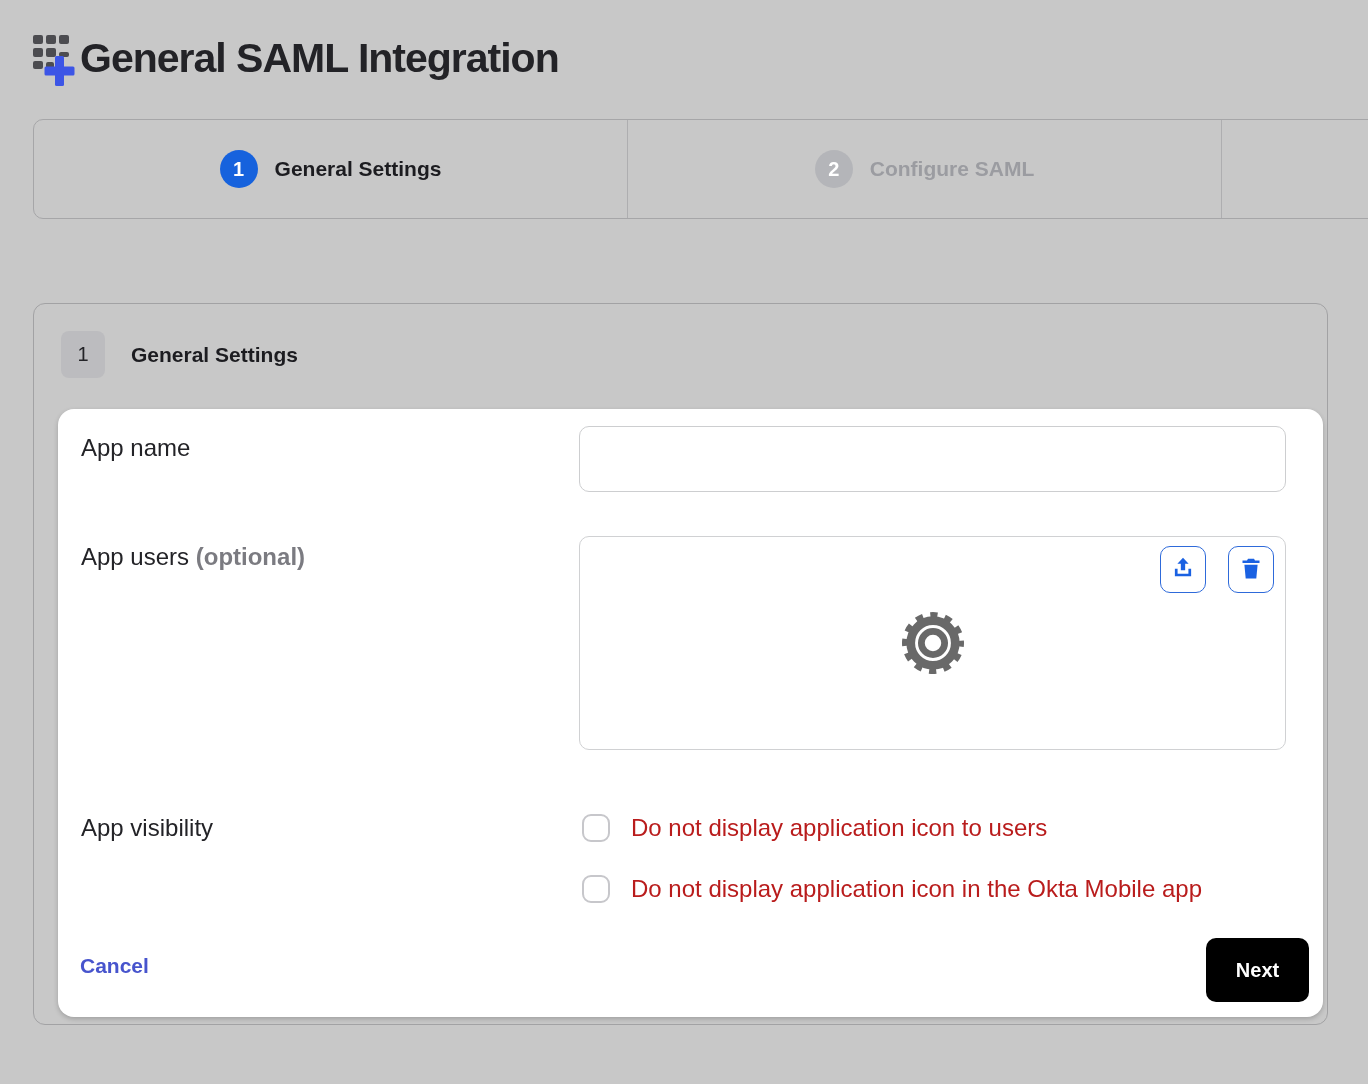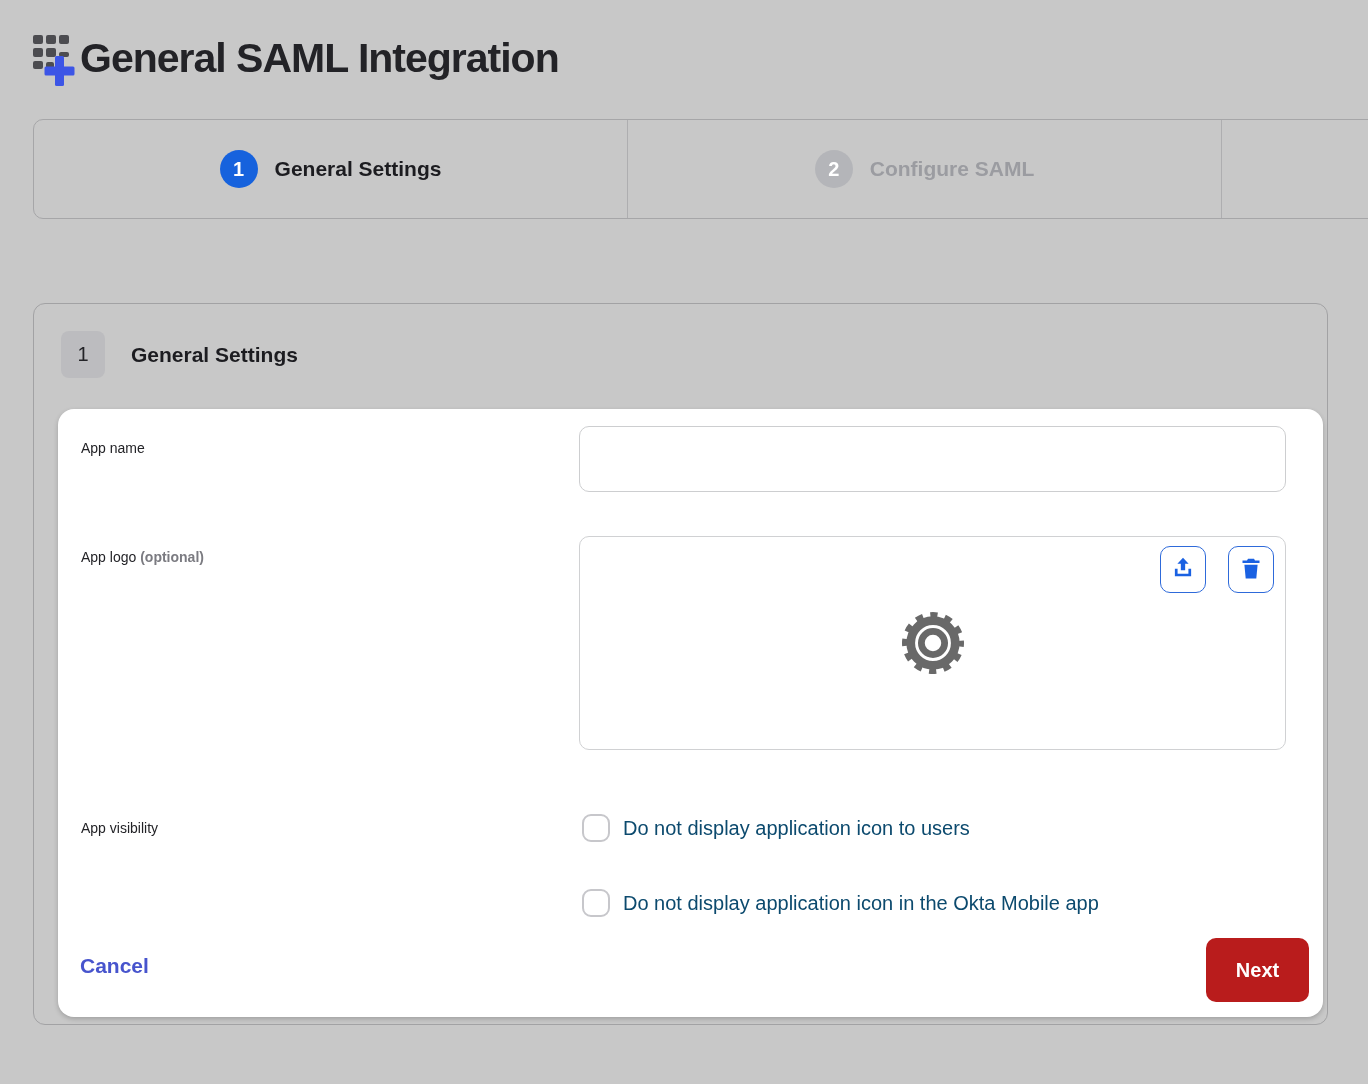--- a/index.html
+++ b/index.html
@@ -63,21 +63,21 @@
     font-size:21px; font-weight:700; color:#1c1c20; white-space:nowrap;
   }
 
   
   .card {
     position:absolute; left:24px; top:105px;
     width:1265px; height:608px;
     background:#ffffff; border-radius:16px;
     box-shadow:0 2px 5px rgba(0,0,0,0.20);
   }
-  .field-label { position:absolute; font-size:14px; line-height:28px; color:#232327; white-space:nowrap; }
+  .field-label { position:absolute; font-size:24px; line-height:28px; color:#232327; white-space:nowrap; }
   .optional-note { color:#7b7b81;font-weight:bold; }
 
   .app-name-label { left:23px; top:25px; }
   .app-name-input {
     position:absolute; left:521px; top:17px;
     width:707px; height:66px;
     border:1px solid #cdced0; border-radius:10px;
     font-family:"Liberation Sans", sans-serif; font-size:20px; color:#232327;
     padding:0 16px; background:#fff; outline:none;
   }
@@ -96,37 +96,37 @@
     cursor:pointer; padding:0;
   }
   .gear-wrap {
     position:absolute; left:50%; top:50%; transform:translate(-50%,-50%);
     width:62px; height:62px;
   }
 
   .app-vis-label { left:23px; top:405px; }
   .cb-row { position:absolute; left:524px; display:flex; align-items:center; cursor:pointer; }
   .cb-row-1 { top:405px; }
-  .cb-row-2 { top:480px; }
+  .cb-row-2 { top:466px; }
   .checkbox {
     width:28px; height:28px; flex:0 0 28px;
     border:2px solid #c7c7cb; border-radius:9px; background:#fff;
   }
-  .cb-label { margin-left:13px; font-size:20px; color:#0c4a6e; white-space:nowrap; }
+  .cb-label { margin-left:21px; font-size:24px; color:#b91c1c; white-space:nowrap; }
 
   .cancel-link {
     position:absolute; left:22px; top:545px;
     font-size:21px; font-weight:700; color:#4754cd;
     cursor:pointer; background:none; border:none;
     font-family:"Liberation Sans", sans-serif;
   }
   .next-btn {
     position:absolute; left:1148px; top:529px;
     width:103px; height:64px;
-    background:#b91c1c; border:none; border-radius:10px;
+    background:#000000; border:none; border-radius:10px;
     color:#ffffff; font-size:20px; font-weight:700;
     font-family:"Liberation Sans", sans-serif; cursor:pointer;
   }
 </style>
 </head>
 <body>
 
 <span class="app-header-icon">
   <svg width="48" height="54" viewBox="0 0 48 54">
     <g fill="#4c4c50">
@@ -162,21 +162,21 @@
 <section class="panel">
   <div class="panel-badge">1</div>
   <h2 class="panel-title">General Settings</h2>
 
   <div class="card">
 
     <label class="field-label app-name-label">App name</label>
     <input class="app-name-input" type="text" value="" style="">
 
     <label class="field-label app-logo-label">
-      <span>App logo</span>
+      <span>App users</span>
       <span class="optional-note">(optional)</span>
     </label>
     <div class="logo-box">
       <div class="logo-actions">
         <button class="icon-btn" type="button">
           <span>
             <svg width="26" height="26" viewBox="0 0 24 24" fill="#1a61e2">
               <path d="M12 2.6 L17.2 8 H14 V14 H10 V8 H6.8 Z"></path>
               <path d="M4.5 12.8 H7 V17.2 H17 V12.8 H19.5 V19.6 H4.5 Z"></path>
             </svg>

